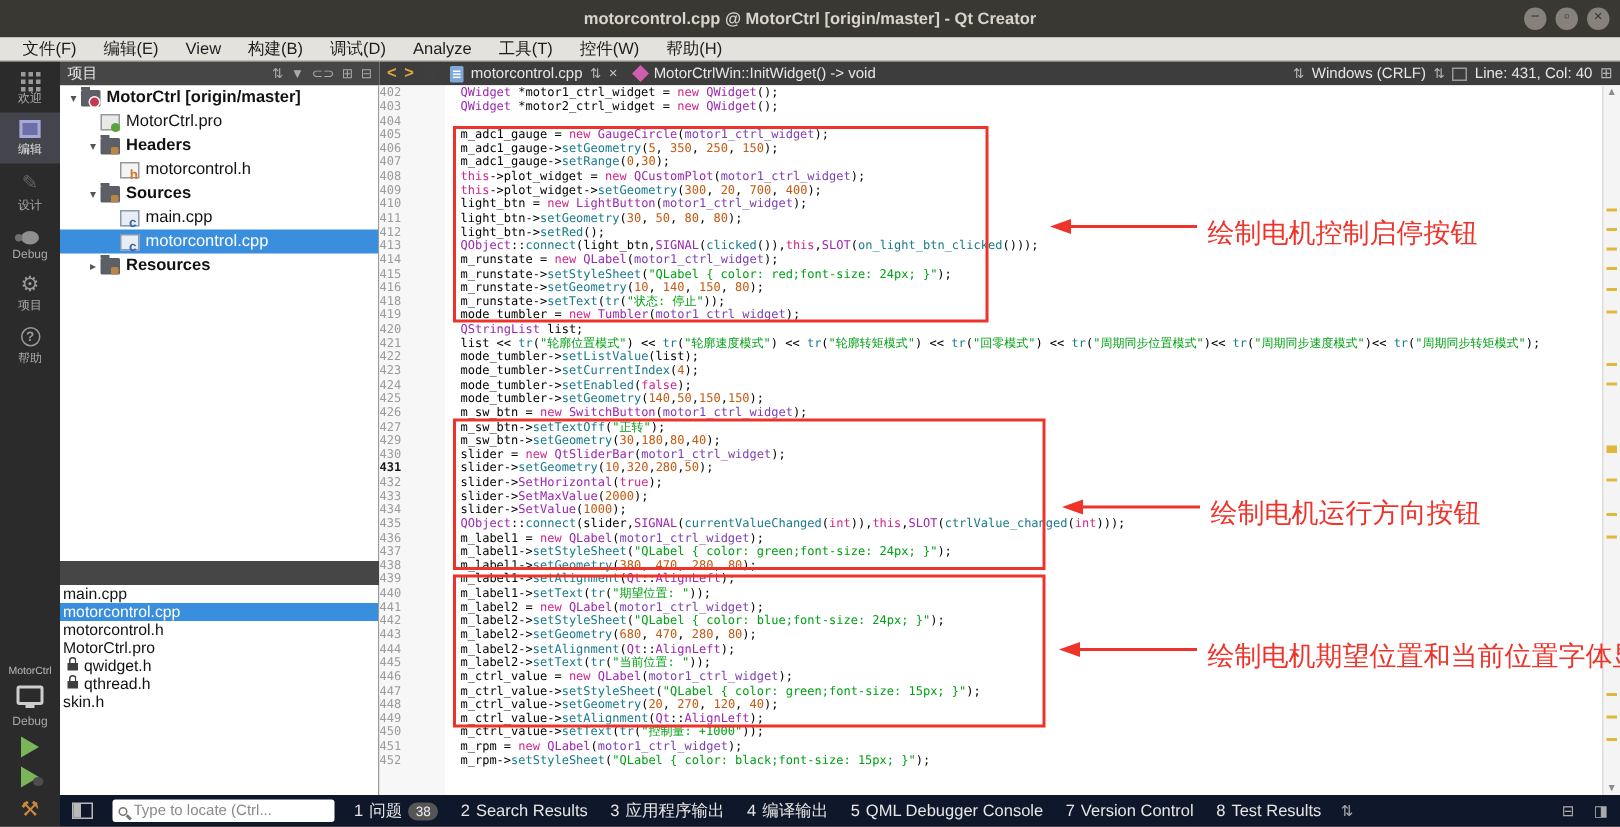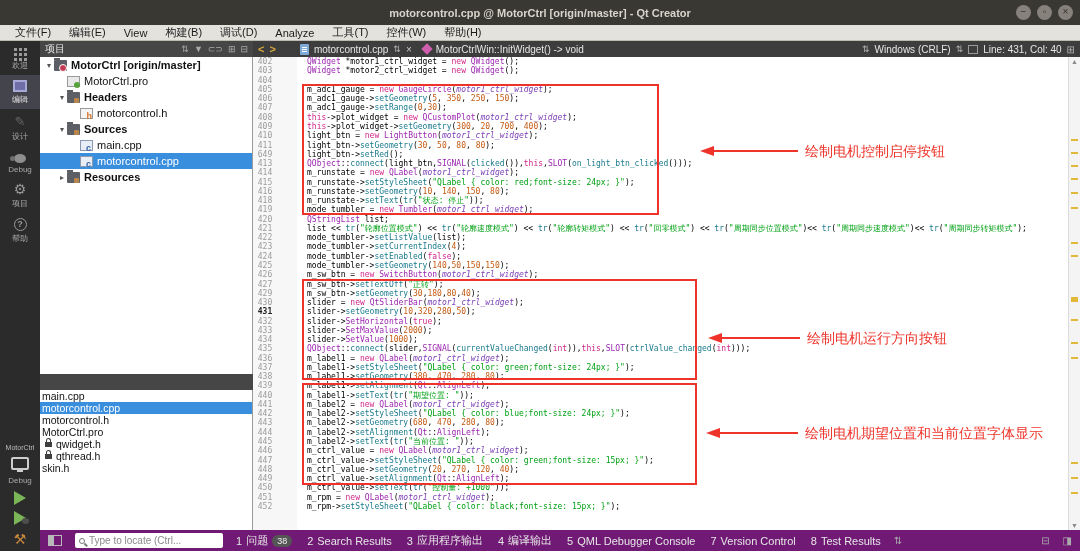--- a/index.html
+++ b/index.html
@@ -91,44 +91,44 @@
   .combo-arrows { color:#b5b5b5; font-size:9px; }
   .close-x { color:#c8c8c8; font-size:10px; }
   .fn-icon { width:8px; height:8px; background:#cf5fae; transform:rotate(45deg); margin-left:6px; }
   .tab-spacer { flex:1; }
   .linecol-icon { width:10px; height:9px; border:1px solid #9a9a9a; font-size:0; }
   .split-icon { color:#b5b5b5; font-size:10px; }
 
   .code { position:absolute; left:253px; top:57px; width:827px; height:473px; background:#fff; overflow:hidden;
           background-image:linear-gradient(to right,#f7f7f7 44px,#fdfdfd 44px,#fdfdfd 44px,#fff 44px); }
   .row { height:9.27px; display:flex; align-items:center; white-space:pre; font-family:"DejaVu Sans Mono", monospace; font-size:8px; }
-  .ln { flex:0 0 30px; text-align:center; padding-right:6px; color:#9b9b9b; }
+  .ln { flex:0 0 30px; text-align:left; padding-right:6px; color:#9b9b9b; }
   .row.cur .ln { color:#1a1a1a; font-weight:bold; }
   .fold { flex:0 0 14px; height:100%; }
   .ct { padding-left:10px; color:#000; }
   .t-str { color:#00a014; }
   .t-num { color:#c45a12; }
   .t-kw  { color:#d1258a; }
   .t-typ { color:#9c27b0; }
   .t-fn  { color:#1a7a8c; }
-  .t-par { color:#7b3fb5; font-style:italic; }
+  .t-par { color:#7b3fb5; }
 
   .vscroll { position:absolute; right:0; top:0; width:12px; height:473px; background:#f4f4f4; border-left:1px solid #dcdcdc; }
   .vtick { position:absolute; right:2px; width:7px; height:2px; background:#e2b83b; }
   .varrow { position:absolute; right:2px; color:#8a8a8a; font-size:7px; }
 
   
   .rbox { position:absolute; border:2px solid #ee342a; background:transparent; z-index:5; }
   .rarrow-line { position:absolute; height:2px; background:#ee342a; z-index:5; }
   .rarrow-tip { position:absolute; width:0; height:0; border-top:5px solid transparent; border-bottom:5px solid transparent;
                 border-right:14px solid #ee342a; z-index:5; }
-  .rtext { position:absolute; color:#ee342a; font-size:14px; white-space:nowrap; z-index:5; }
+  .rtext { position:absolute; color:#ee342a; font-size:18px; white-space:nowrap; z-index:5; }
 
   
-  .statusbar { position:absolute; left:40px; top:530px; width:1040px; height:21px; background:#701a75;
+  .statusbar { position:absolute; left:40px; top:530px; width:1040px; height:21px; background:#0f172a;
                display:flex; align-items:center; gap:13px; padding:0 8px; color:#e6e6e6; font-size:11px; }
   .panel-toggle-icon { width:14px; height:11px; border:1px solid #b9b9b9; position:relative; }
   .panel-toggle-icon::before { content:""; position:absolute; left:0; top:0; width:5px; height:9px; background:#b9b9b9; }
   .locator { width:148px; height:15px; background:#fff; border-radius:2px; display:flex; align-items:center; padding:0 4px; gap:4px; }
   .mag-icon { width:6px; height:6px; border:1.5px solid #777; border-radius:50%; position:relative; flex:0 0 6px; }
   .mag-icon::after { content:""; position:absolute; left:4px; top:5px; width:4px; height:1.5px; background:#777; transform:rotate(45deg); }
   .locator-text { color:#8a8a8a; font-size:10px; white-space:nowrap; overflow:hidden; }
   .pane { display:flex; align-items:center; gap:4px; white-space:nowrap; }
   .pkey { color:#e6e6e6; }
   .pbadge { background:#555; color:#f0f0f0; border-radius:7px; font-size:9px; padding:0 5px; line-height:12px; }
@@ -353,21 +353,21 @@
           <span class="ln">410</span>
           <span class="fold"></span>
           <span class="ct">light_btn = <span class="t-kw">new</span> <span class="t-typ">LightButton</span>(<span class="t-par">motor1_ctrl_widget</span>);</span>
         </div>
         <div class="row">
           <span class="ln">411</span>
           <span class="fold"></span>
           <span class="ct">light_btn-&gt;<span class="t-fn">setGeometry</span>(<span class="t-num">30</span>, <span class="t-num">50</span>, <span class="t-num">80</span>, <span class="t-num">80</span>);</span>
         </div>
         <div class="row">
-          <span class="ln">649</span>
+          <span class="ln">412</span>
           <span class="fold"></span>
           <span class="ct">light_btn-&gt;<span class="t-fn">setRed</span>();</span>
         </div>
         <div class="row">
           <span class="ln">413</span>
           <span class="fold"></span>
           <span class="ct"><span class="t-typ">QObject</span>::<span class="t-fn">connect</span>(light_btn,<span class="t-typ">SIGNAL</span>(<span class="t-fn">clicked</span>()),<span class="t-kw">this</span>,<span class="t-typ">SLOT</span>(<span class="t-fn">on_light_btn_clicked</span>()));</span>
         </div>
         <div class="row">
           <span class="ln">414</span>

